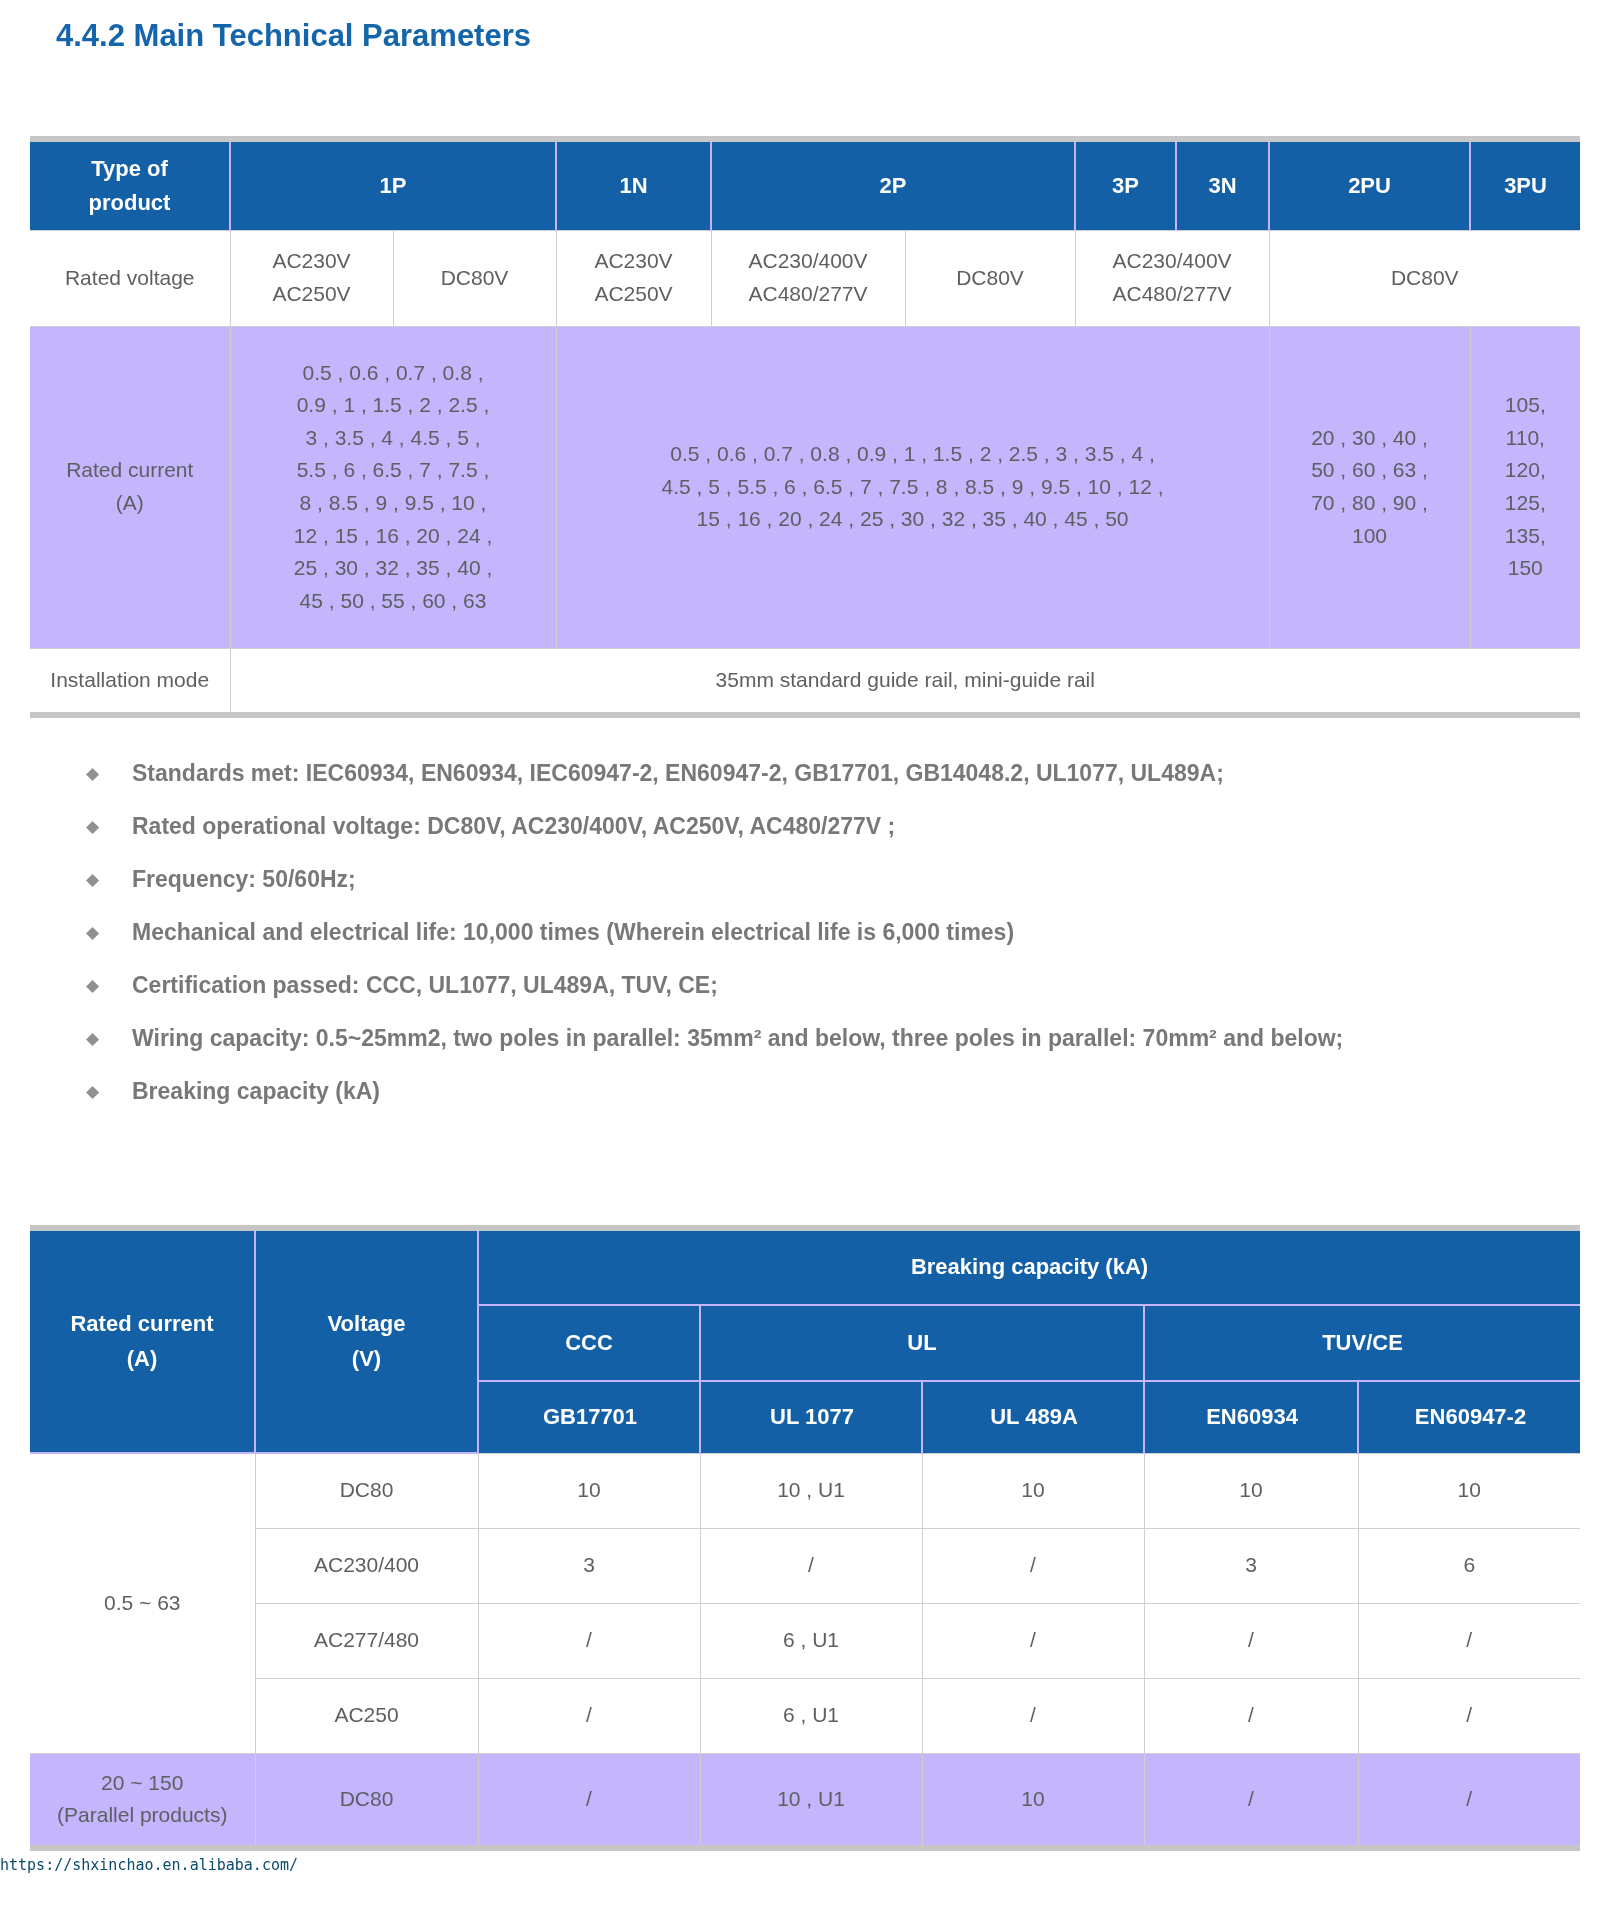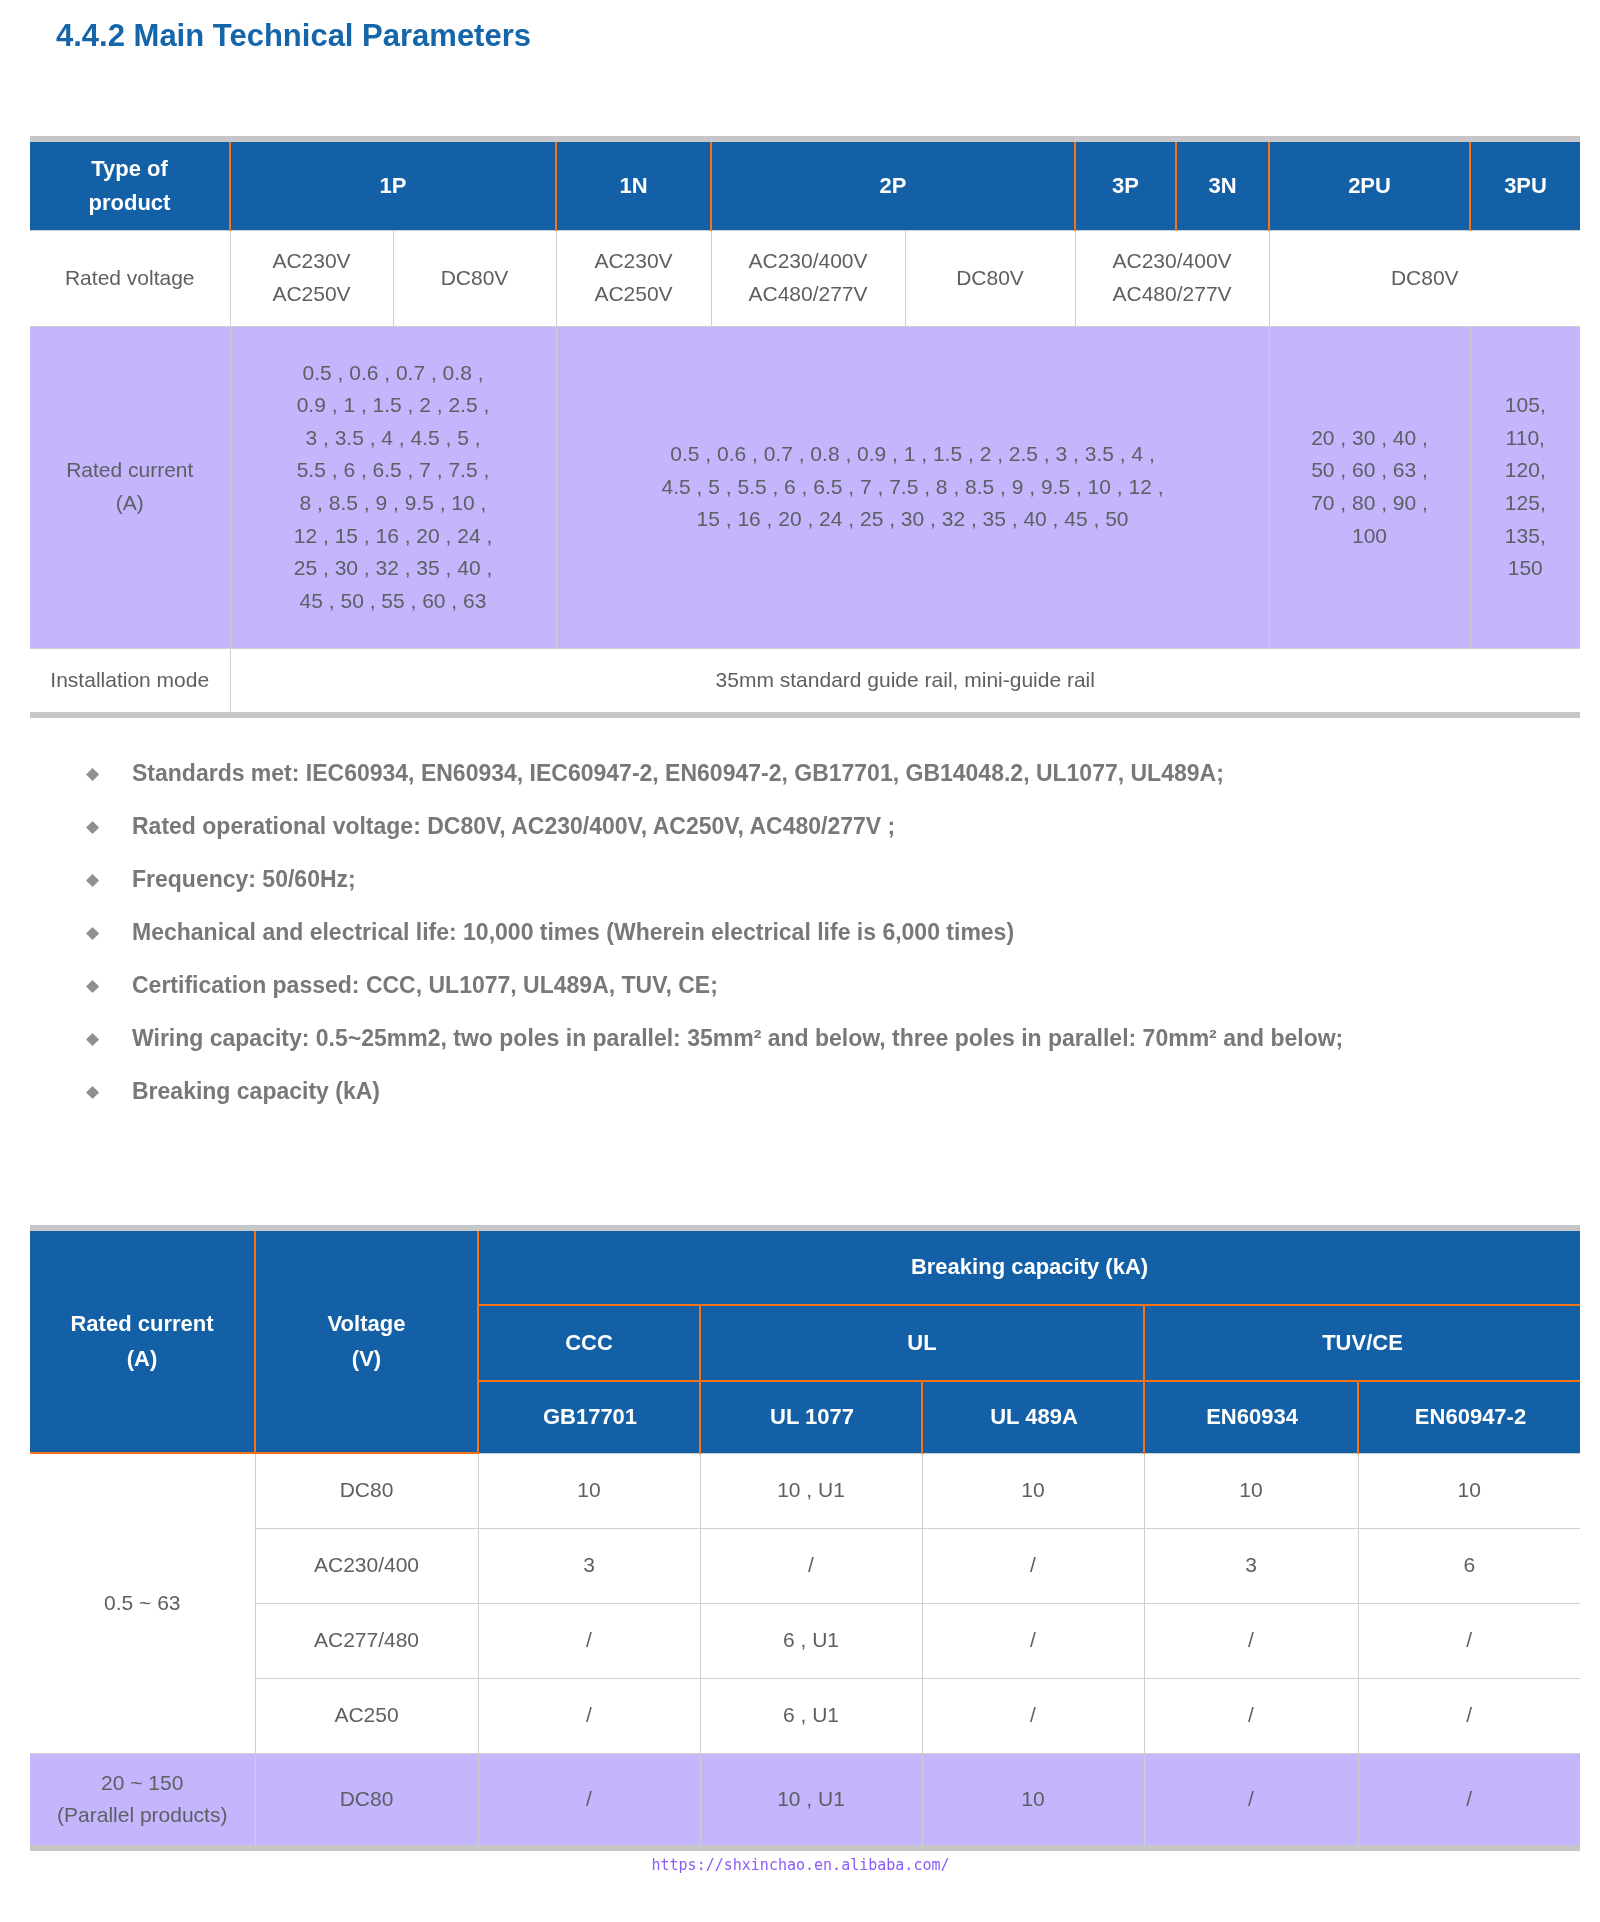--- a/index.html
+++ b/index.html
@@ -44,21 +44,21 @@
   }
   td:first-child, th:first-child { border-left: none; }
   td:last-child, th:last-child { border-right: none; }
   tr:first-child th, tr:first-child td { border-top: none; }
   tr:last-child th, tr:last-child td { border-bottom: none; }
   th.blue {
     background: #1360a6;
     color: #ffffff;
     font-weight: bold;
     font-size: 22px;
-    border: 2px solid #f97316;
+    border: 2px solid #c4b5fd;
   }
   .t1 tr.head th.blue { border-top: none; border-bottom: none; }
   .t1 tr.head th.blue:first-child { border-left: none; }
   .t1 tr.head th.blue:last-child { border-right: none; }
   .t2 tr.hr1 th.blue { border-top: none; }
   .t2 tr.hr3 th.blue { border-bottom: none; padding-left: 8px; }
   .t2 th.blue:first-child { border-left: none; }
   .t2 th.blue:last-child { border-right: none; }
   tr.gray td { background: #c4b5fd; }
   tr.white td { background: #ffffff; }
@@ -80,26 +80,25 @@
     flex: 0 0 46px;
   }
   .bullet-text {
     font-size: 23px;
     line-height: 30px;
     color: #77787a;
     font-weight: bold;
   }
   .footer-url {
     width: 1565px;
-    text-align: center;
+    text-align: left;
     margin-top: 5px;
     font-family: "DejaVu Sans Mono", monospace;
     font-size: 15px;
-    color: #8b5cf6;
-    padding-left: 36px;
+    color: #0c4a6e;
   }
 </style>
 </head>
 <body>
 
 <div class="page">
 
   <div class="page-title">4.4.2 Main Technical Parameters</div>
 
   <div class="tbl-wrap t1-wrap">

